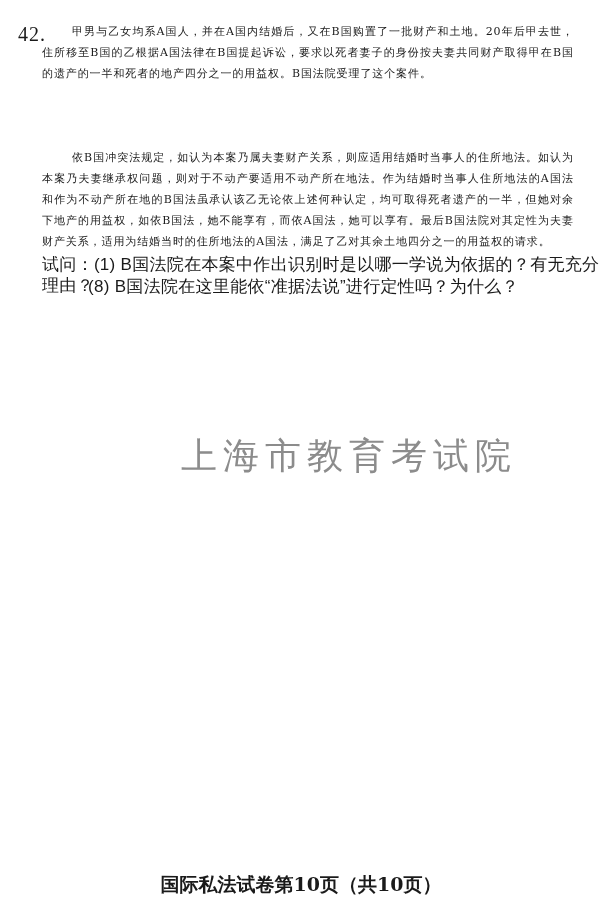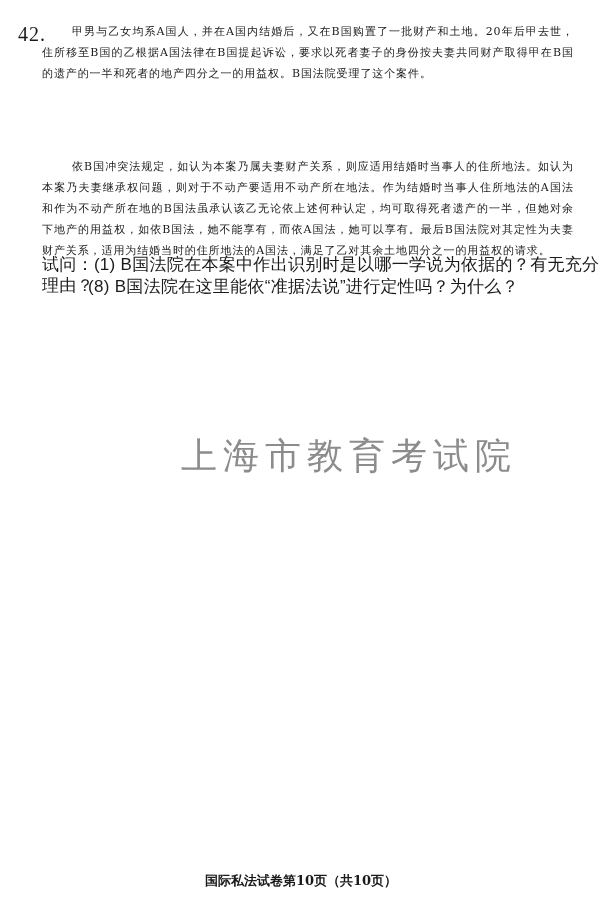--- a/index.html
+++ b/index.html
@@ -13,38 +13,38 @@
       font-size: 20px; font-family: "Liberation Serif", serif;
       letter-spacing: 1px;
     }
     .para {
       position: absolute; left: 42px; width: 532px;
       font-size: 11px; line-height: 21px;
       text-align: justify; text-align-last: left;
       letter-spacing: 0.9px;
     }
     .p1 { top: 21px; text-indent: 30px; }
-    .p2 { top: 156px; text-indent: 30px; }
+    .p2 { top: 147px; text-indent: 30px; }
     .ask {
       position: absolute; left: 42px; font-size: 17px; line-height: 21px;
       font-family: Liberation Sans, sans-serif;
       letter-spacing: 0.3px;
     }
     .ask1 { top: 254px; }
     .ask2 { top: 276px; left: 88px; }
     .watermark {
       position: absolute; left: 0; width: 602px; top: 432px;
       text-align: center; font-size: 36px; color: #8c8c8c;
       font-family: "DejaVu Sans", sans-serif; font-weight: 200;
       letter-spacing: 6px;
       margin-left: 48px;
     }
     .footer {
       position: absolute; left: 0; width: 602px; top: 872px;
-      text-align: center; font-size: 13px; font-weight: bold;
+      text-align: center; font-size: 19px; font-weight: bold;
       font-family: "DejaVu Serif", serif;
     }
   </style>
 </head>
 <body>
 
 <div class="qnum">42.</div>
 <div class="para p1">甲男与乙女均系A国人，并在A国内结婚后，又在B国购置了一批财产和土地。20年后甲去世，住所移至B国的乙根据A国法律在B国提起诉讼，要求以死者妻子的身份按夫妻共同财产取得甲在B国的遗产的一半和死者的地产四分之一的用益权。B国法院受理了这个案件。</div>
 <div class="para p2">依B国冲突法规定，如认为本案乃属夫妻财产关系，则应适用结婚时当事人的住所地法。如认为本案乃夫妻继承权问题，则对于不动产要适用不动产所在地法。作为结婚时当事人住所地法的A国法和作为不动产所在地的B国法虽承认该乙无论依上述何种认定，均可取得死者遗产的一半，但她对余下地产的用益权，如依B国法，她不能享有，而依A国法，她可以享有。最后B国法院对其定性为夫妻财产关系，适用为结婚当时的住所地法的A国法，满足了乙对其余土地四分之一的用益权的请求。</div>
 <div class="ask ask1">试问：(1) B国法院在本案中作出识别时是以哪一学说为依据的？有无充分理由？</div>

